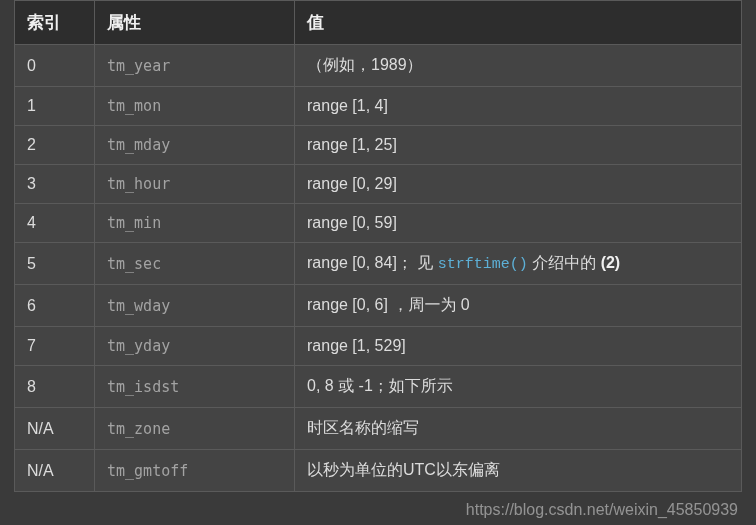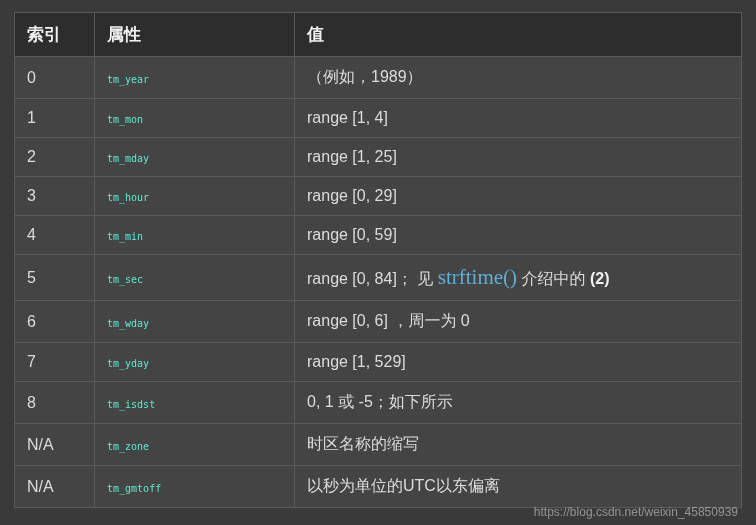--- a/index.html
+++ b/index.html
@@ -1,26 +1,26 @@
 <!DOCTYPE html>
 <html><head>
 <meta charset="utf-8">
 <style>
   html,body{margin:0;padding:0;background:#3a3a3a;font-family:"Helvetica Neue",Arial,"PingFang SC","Microsoft YaHei",sans-serif;}
-  .wrap{width:756px;height:525px;position:relative;box-sizing:border-box;padding:12px 14px;}
+  .wrap{width:756px;height:525px;position:relative;box-sizing:border-box;padding:0 14px;}
   table{width:100%;border-collapse:collapse;table-layout:fixed;}
   th,td{border:1px solid #5a5a5a;padding:10px 12px;color:#dcdcdc;text-align:left;vertical-align:middle;}
   thead th{background:#2d2d2d;color:#f0f0f0;font-weight:600;font-size:17px;}
   tbody td{background:#444444;font-size:16px;}
   .col-idx{width:80px;}
   .col-attr{width:200px;}
-  .code{font-family:"Menlo","Consolas",monospace;font-size:10px;color:#5eead4;}
-  .link{color:#5db0d7;font-family:Liberation Serif, serif;font-size:21px;}
+  .code{font-family:"Menlo","Consolas",monospace;font-size:15px;color:#a3a3a3;}
+  .link{color:#5db0d7;font-family:Liberation Mono, monospace;font-size:15px;}
   .bold{font-weight:700;color:#f0f0f0;}
-  .watermark{position:absolute;right:18px;bottom:6px;color:rgba(220,220,220,0.55);font-size:12px;font-family:Arial,sans-serif;pointer-events:none;}
+  .watermark{position:absolute;right:18px;bottom:6px;color:rgba(220,220,220,0.55);font-size:16px;font-family:Arial,sans-serif;pointer-events:none;}
 </style>
 </head>
 <body>
 
 <div class="wrap">
   <table>
     <colgroup>
       <col class="col-idx">
         <col class="col-attr">
         <col>
@@ -71,21 +71,21 @@
         <td>range [0, 6] ，周一为 0</td>
       </tr>
       <tr>
         <td>7</td>
         <td><span class="code">tm_yday</span></td>
         <td>range [1, 529]</td>
       </tr>
       <tr>
         <td>8</td>
         <td><span class="code">tm_isdst</span></td>
-        <td>0, 1 或 -5；如下所示</td>
+        <td>0, 8 或 -1；如下所示</td>
       </tr>
       <tr>
         <td>N/A</td>
         <td><span class="code">tm_zone</span></td>
         <td>时区名称的缩写</td>
       </tr>
       <tr>
         <td>N/A</td>
         <td><span class="code">tm_gmtoff</span></td>
         <td>以秒为单位的UTC以东偏离</td>

